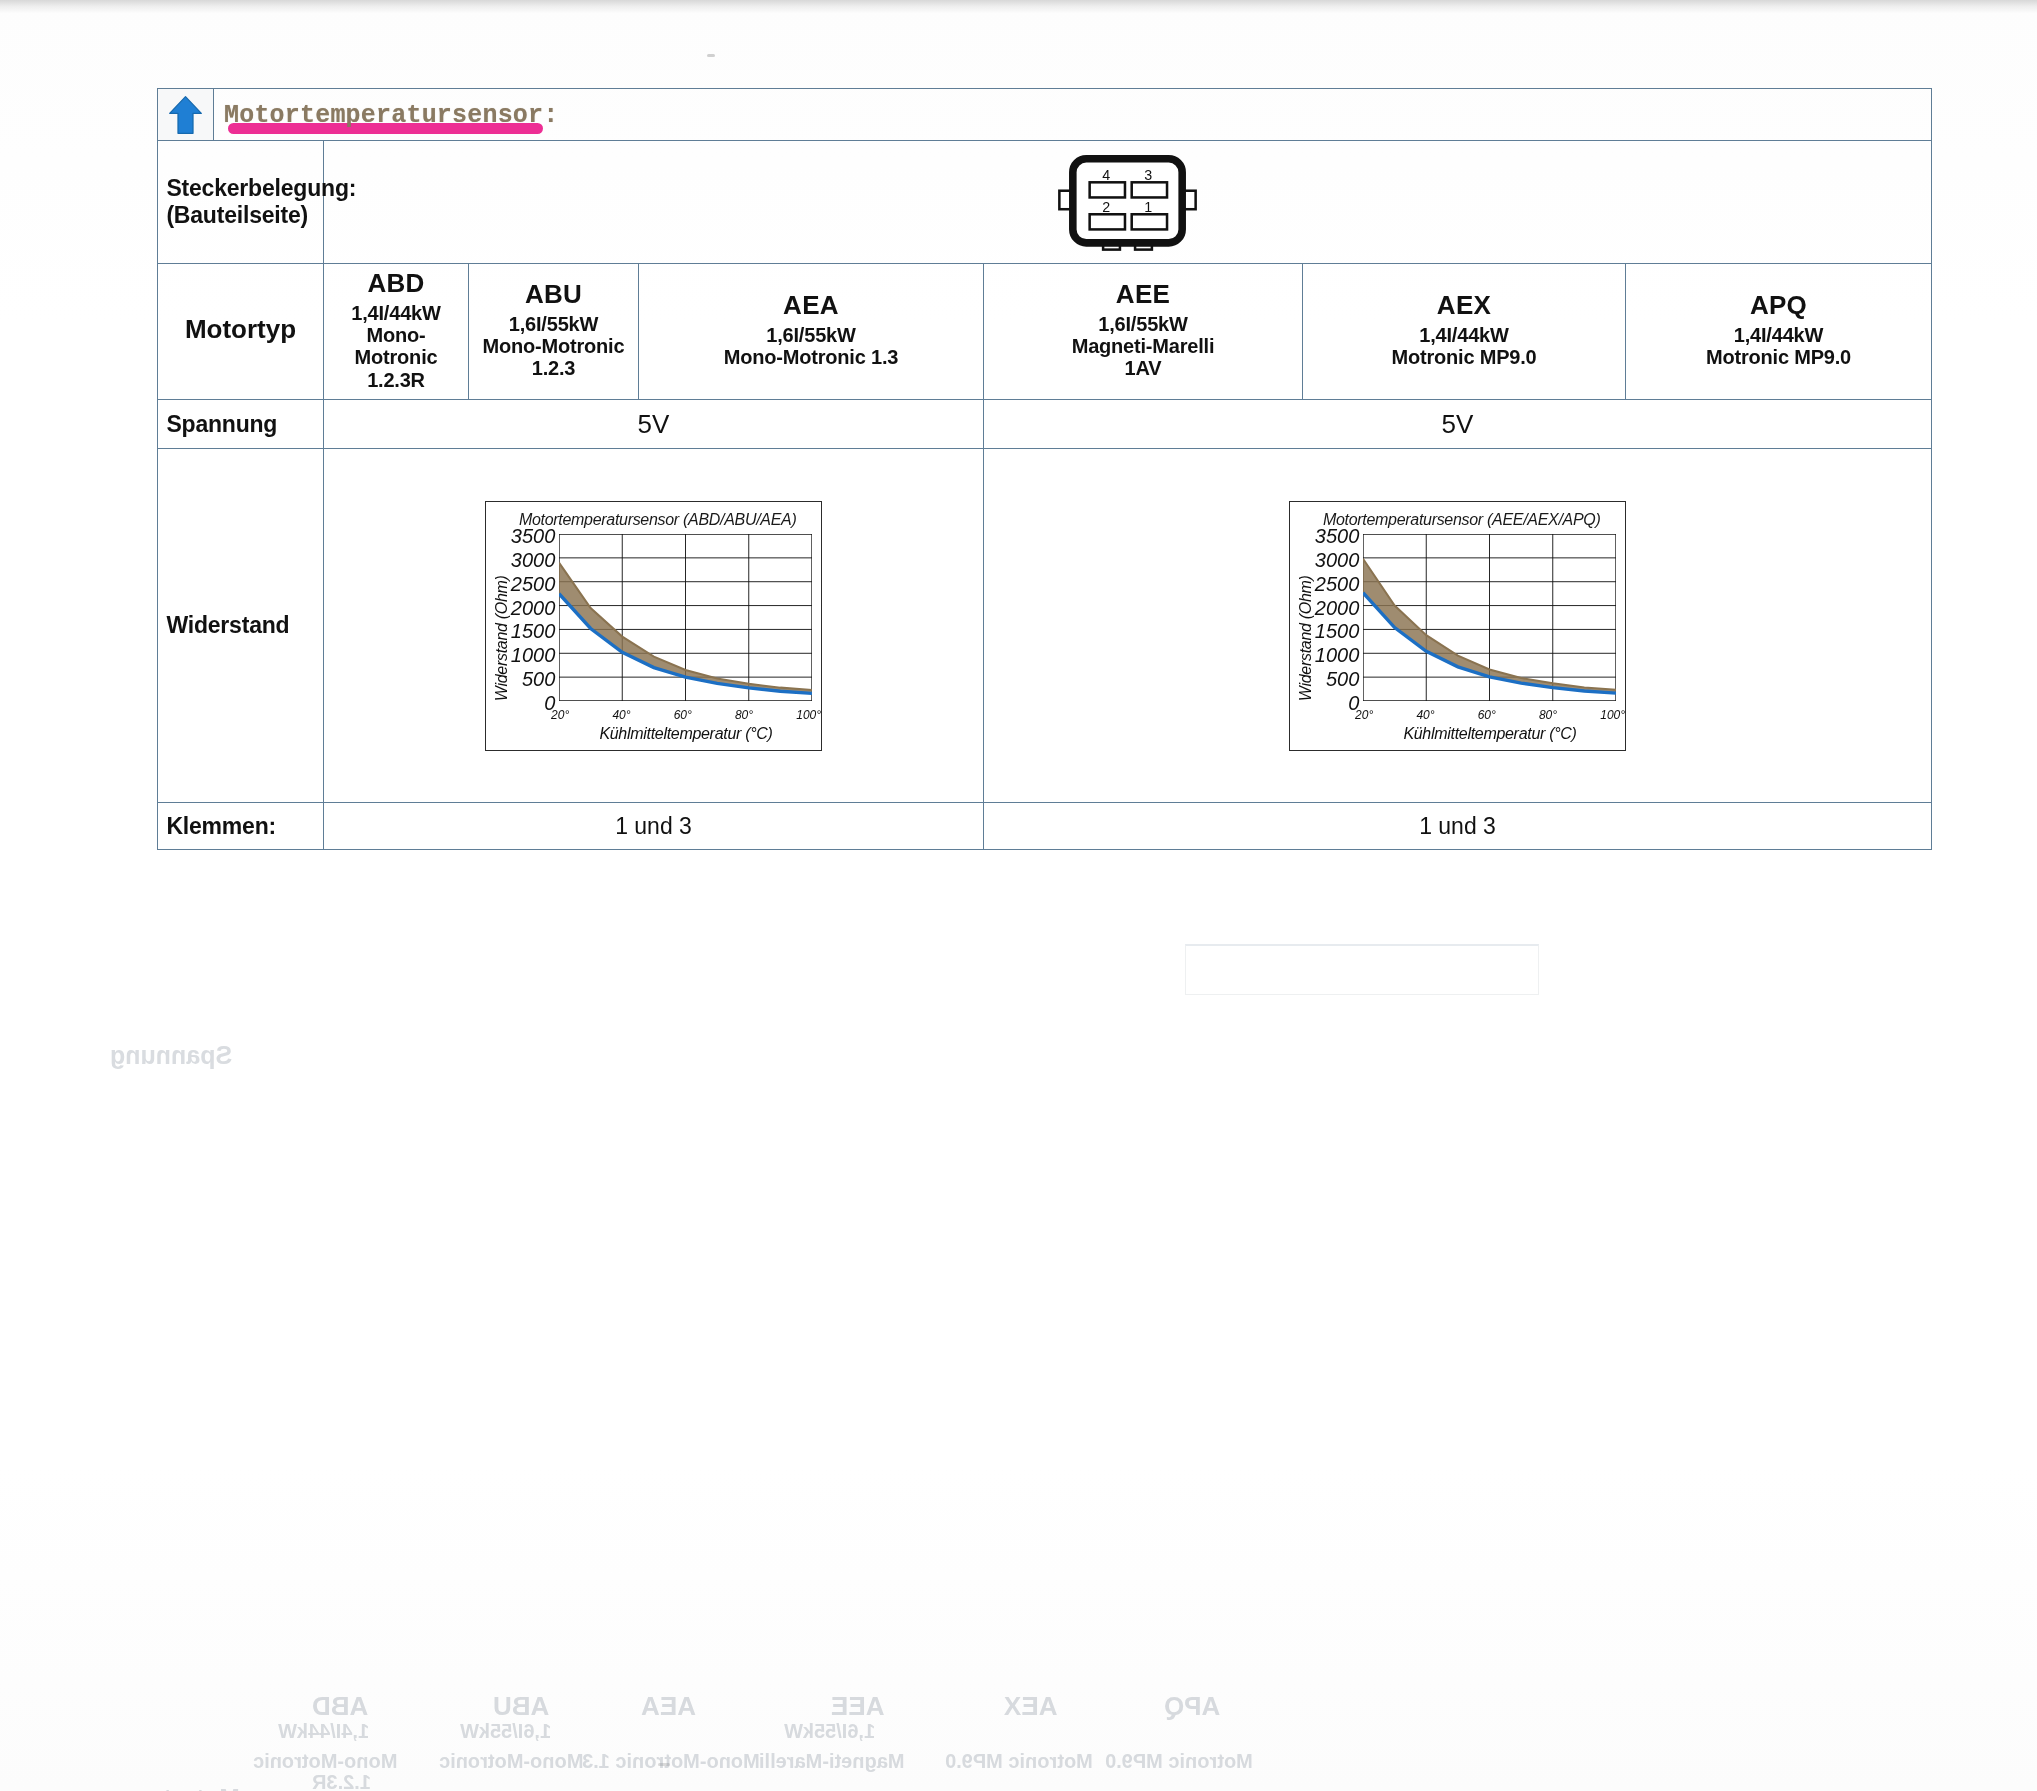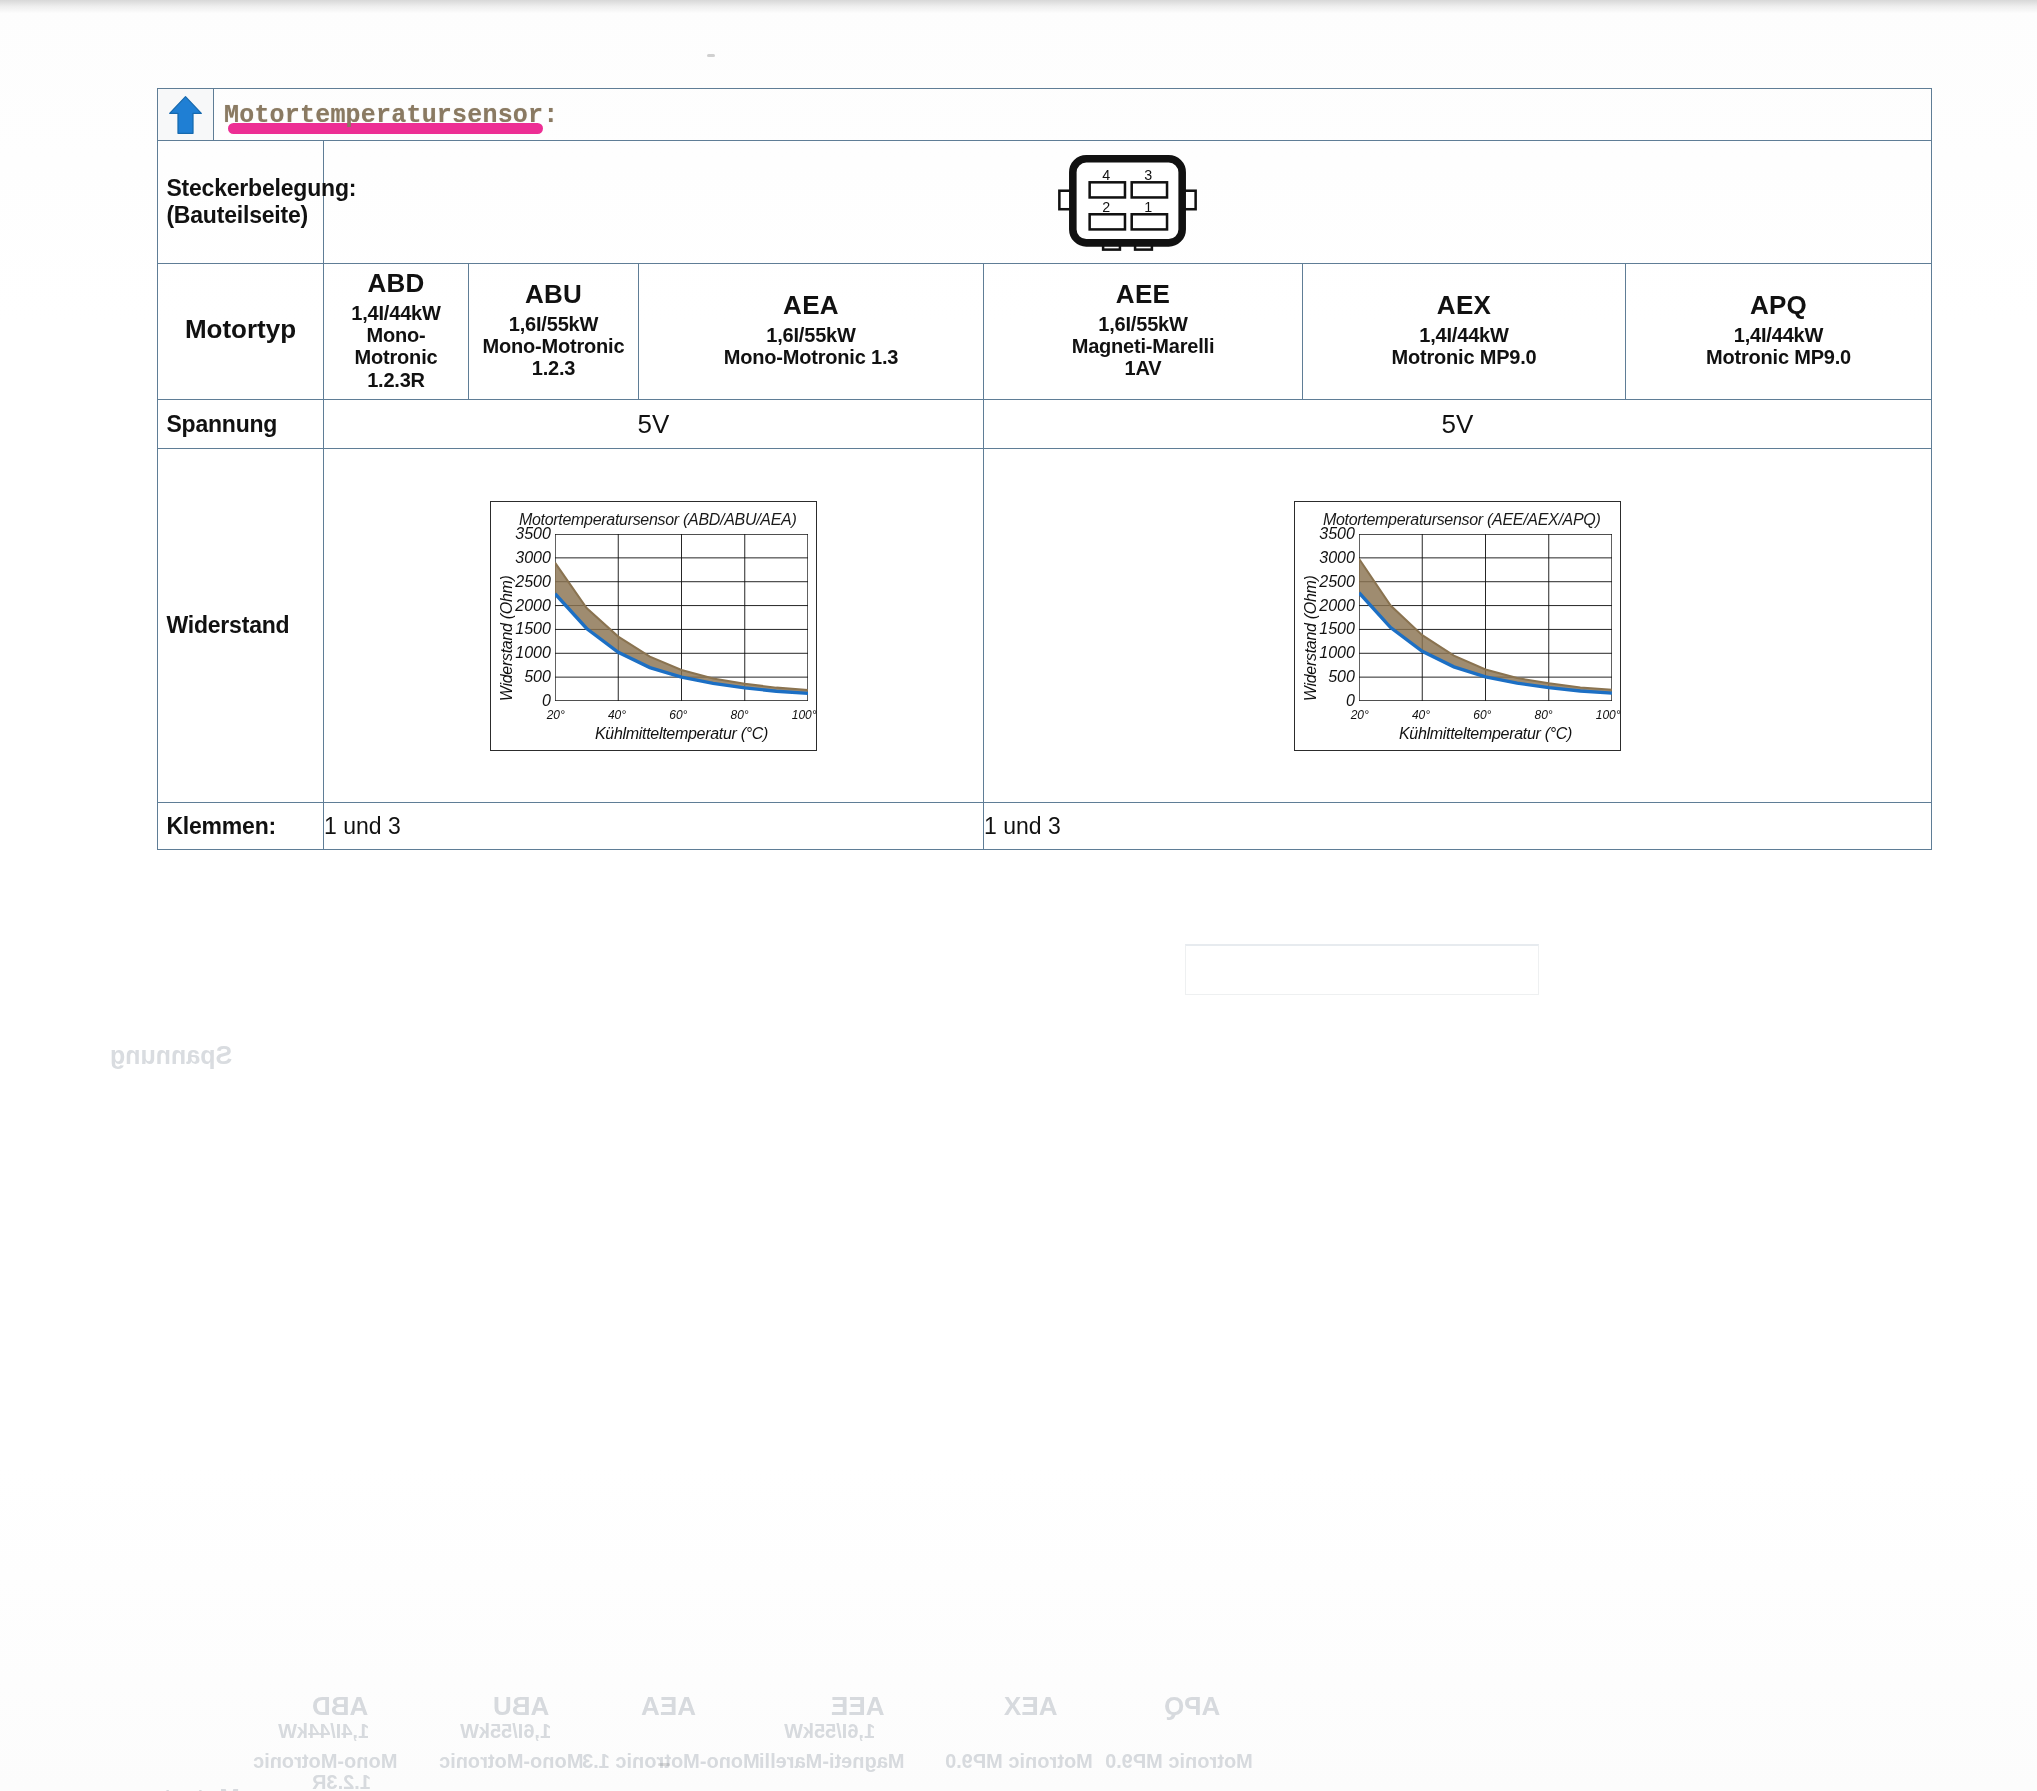--- a/index.html
+++ b/index.html
@@ -117,34 +117,34 @@
   }
   .chart-body { display: flex; align-items: stretch; }
   .ylabel {
     writing-mode: vertical-rl; transform: rotate(180deg);
     font-size: 16px; letter-spacing: -0.3px;
     display: flex; align-items: center; justify-content: center;
     padding-right: 1.7px;
   }
   .ytick-col {
     display: flex; flex-direction: column; justify-content: space-between;
-    font-size: 16px; text-align: right; padding-right: 4.2px;
+    font-size: 20px; text-align: right; padding-right: 4.2px;
     height: 167px; position: relative; top: -7.6px;
   }
   .ytick-col span { line-height: 1; height: 0; }
   .plot-wrap { position: relative; }
   .xtick-row {
     display: flex; justify-content: space-between;
     font-size: 12px; padding: 4.2px 0 0 0;
     position: relative; left: -8.4px; width: calc(100% + 17px);
   }
   .xlabel { font-size: 16px; text-align: center; margin-top: 3px; letter-spacing: -0.3px; }
 
   
-  .klemmen-cell { text-align: left; font-size: 23px; height: 47px; }
+  .klemmen-cell { text-align: center; font-size: 23px; height: 47px; }
   .klemmen-label {
     font-size: 23px; font-weight: bold; padding: 0 0 0 8.4px !important;
   }
 
   
   #ghost-layer {
     position: absolute; left: 0; top: 877px;
     width: 2037px; height: 914px;
     opacity: .30;
     pointer-events: none;

